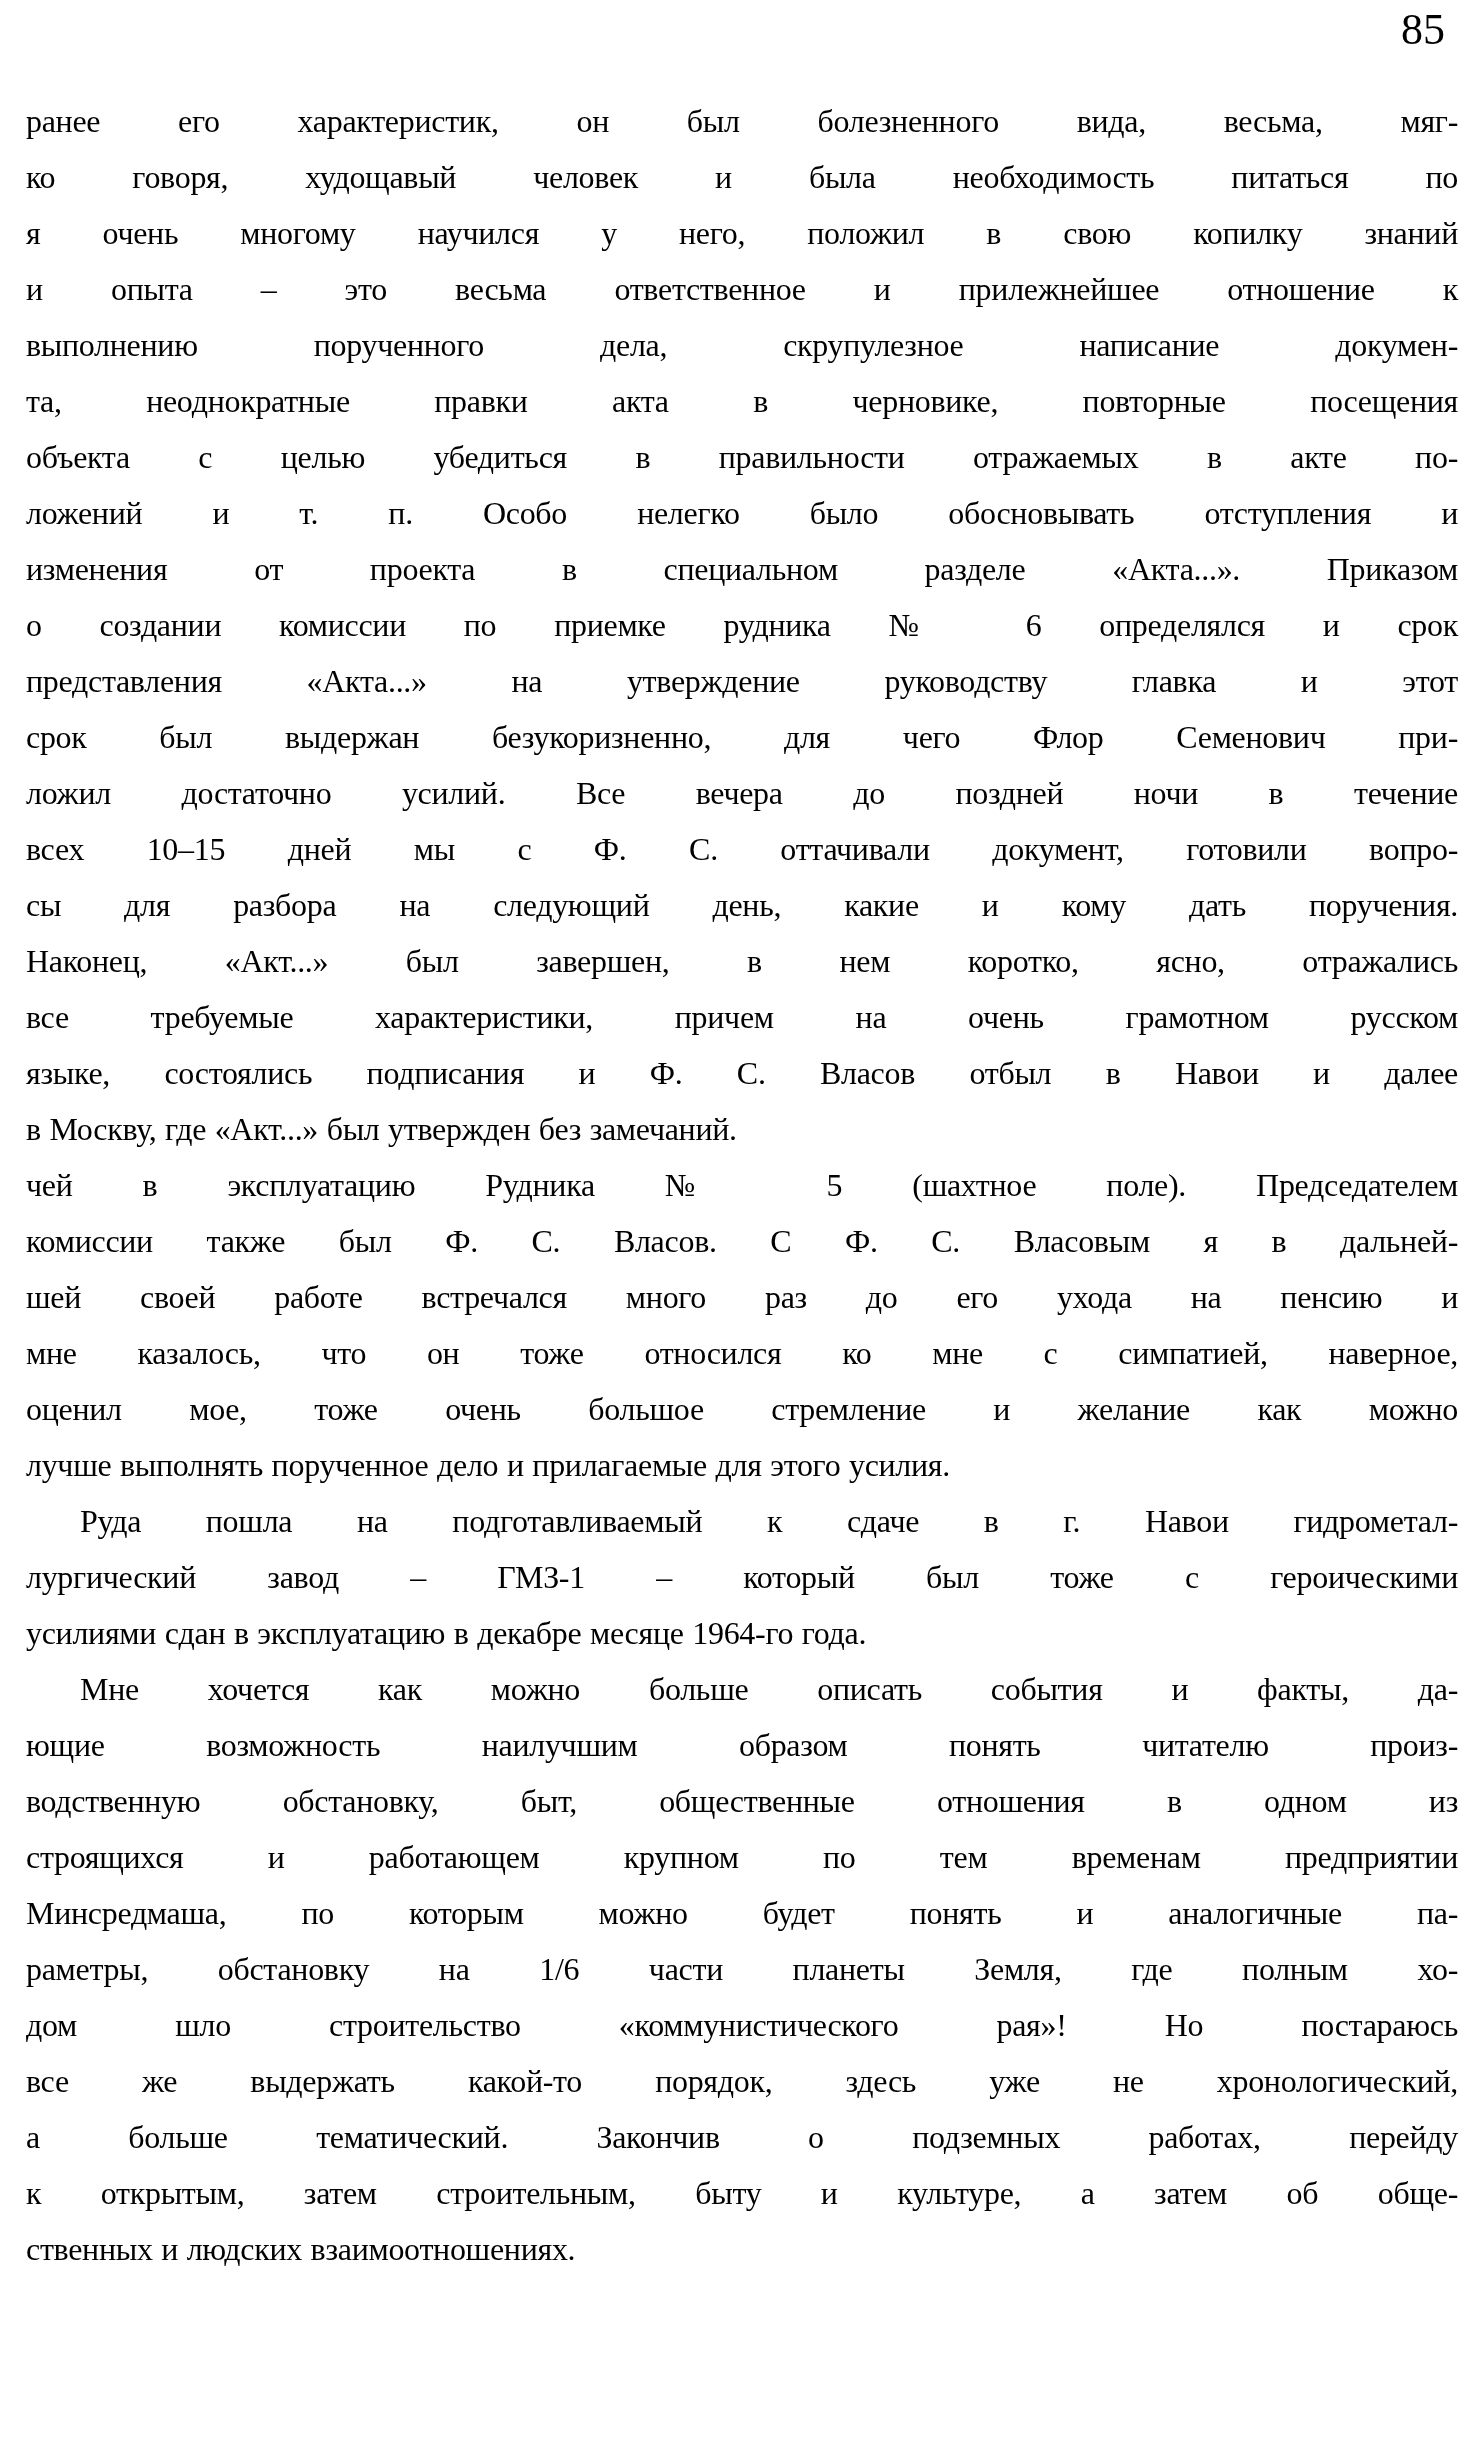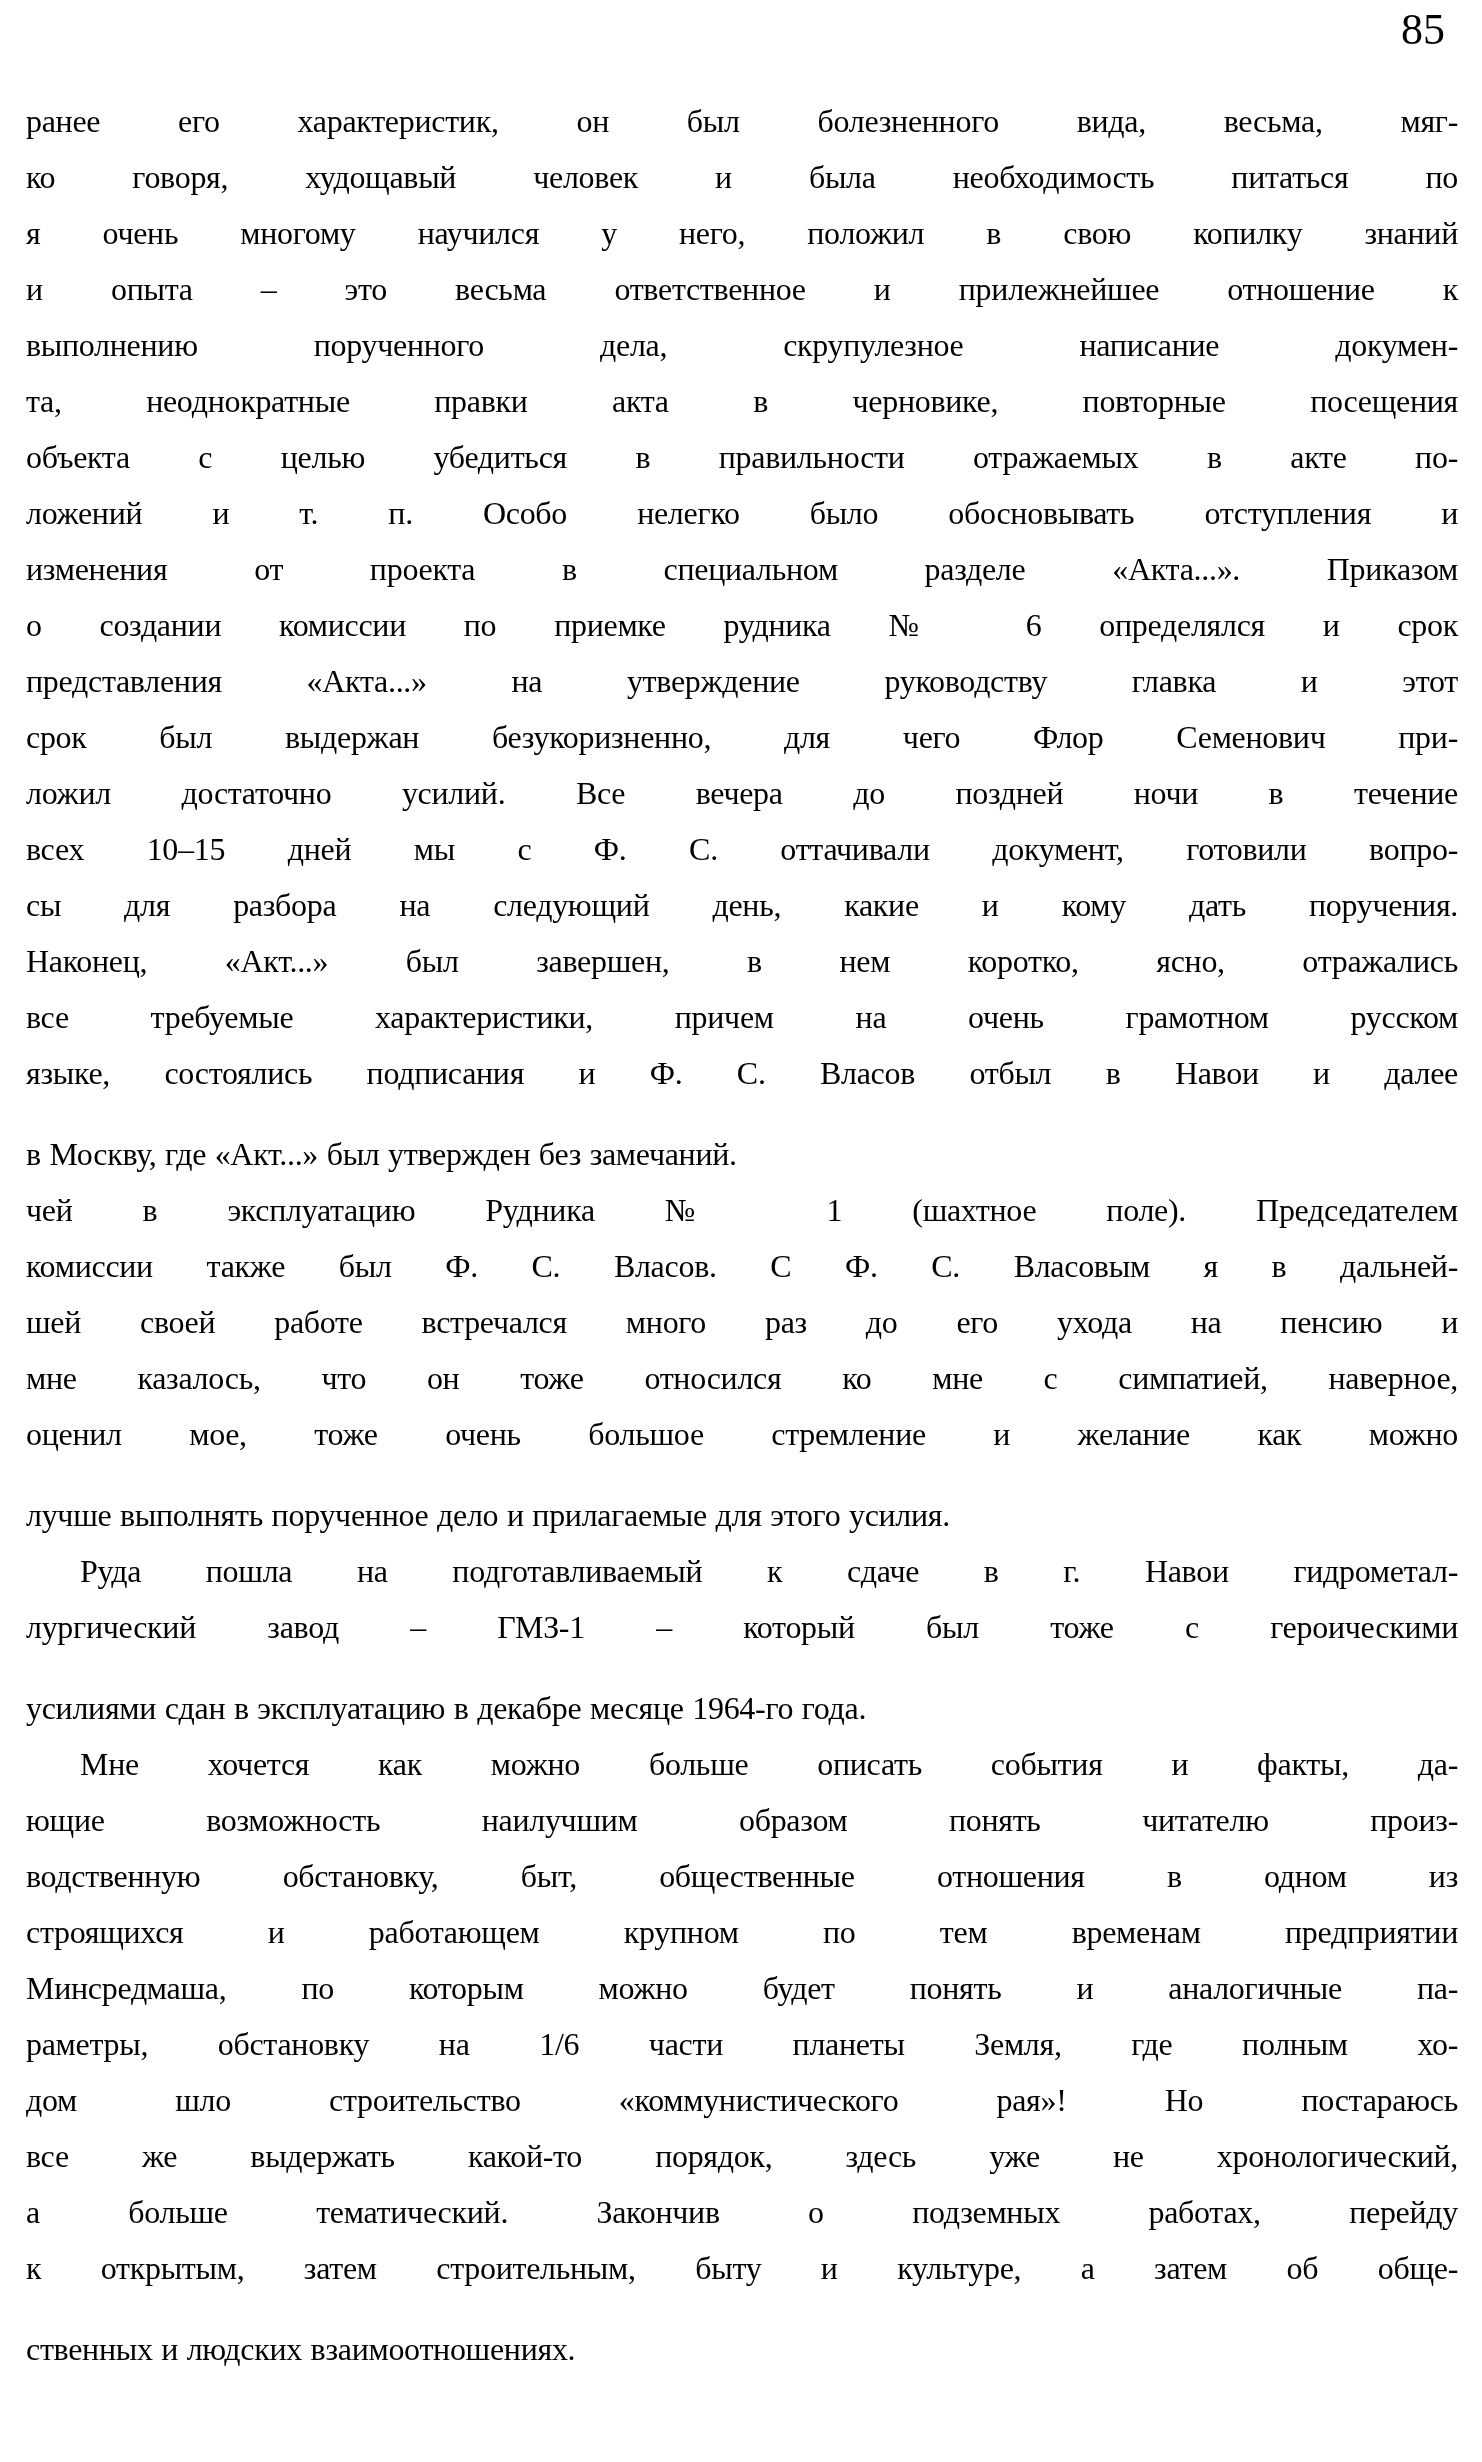--- a/index.html
+++ b/index.html
@@ -39,21 +39,20 @@
     letter-spacing: -0.3px;
   }
   .line {
     text-align: justify;
     text-align-last: justify;
     white-space: normal;
     word-spacing: 0.9px;
   }
   .line.last {
     text-align-last: left;
-    margin-top: 25px;
   }
   .line.indent {
     text-indent: 54px;
   }
 </style>
 </head>
 <body>
 
 <div class="page">
   <div class="page-number">85</div>
@@ -70,21 +69,21 @@
       <div class="line">о создании комиссии по приемке рудника № 6 определялся и срок</div>
       <div class="line">представления «Акта...» на утверждение руководству главка и этот</div>
       <div class="line">срок был выдержан безукоризненно, для чего Флор Семенович при-</div>
       <div class="line">ложил достаточно усилий. Все вечера до поздней ночи в течение</div>
       <div class="line">всех 10–15 дней мы с Ф. С. оттачивали документ, готовили вопро-</div>
       <div class="line">сы для разбора на следующий день, какие и кому дать поручения.</div>
       <div class="line">Наконец, «Акт...» был завершен, в нем коротко, ясно, отражались</div>
       <div class="line">все требуемые характеристики, причем на очень грамотном русском</div>
       <div class="line">языке, состоялись подписания и Ф. С. Власов отбыл в Навои и далее</div>
       <div class="line last">в Москву, где «Акт...» был утвержден без замечаний.</div>
-      <div class="line">чей в эксплуатацию Рудника № 1 (шахтное поле). Председателем</div>
+      <div class="line">чей в эксплуатацию Рудника № 5 (шахтное поле). Председателем</div>
       <div class="line">комиссии также был Ф. С. Власов. С Ф. С. Власовым я в дальней-</div>
       <div class="line">шей своей работе встречался много раз до его ухода на пенсию и</div>
       <div class="line">мне казалось, что он тоже относился ко мне с симпатией, наверное,</div>
       <div class="line">оценил мое, тоже очень большое стремление и желание как можно</div>
       <div class="line last">лучше выполнять порученное дело и прилагаемые для этого усилия.</div>
       <div class="line indent">Руда пошла на подготавливаемый к сдаче в г. Навои гидрометал-</div>
       <div class="line">лургический завод – ГМЗ-1 – который был тоже с героическими</div>
       <div class="line last">усилиями сдан в эксплуатацию в декабре месяце 1964-го года.</div>
       <div class="line indent">Мне хочется как можно больше описать события и факты, да-</div>
       <div class="line">ющие возможность наилучшим образом понять читателю произ-</div>

